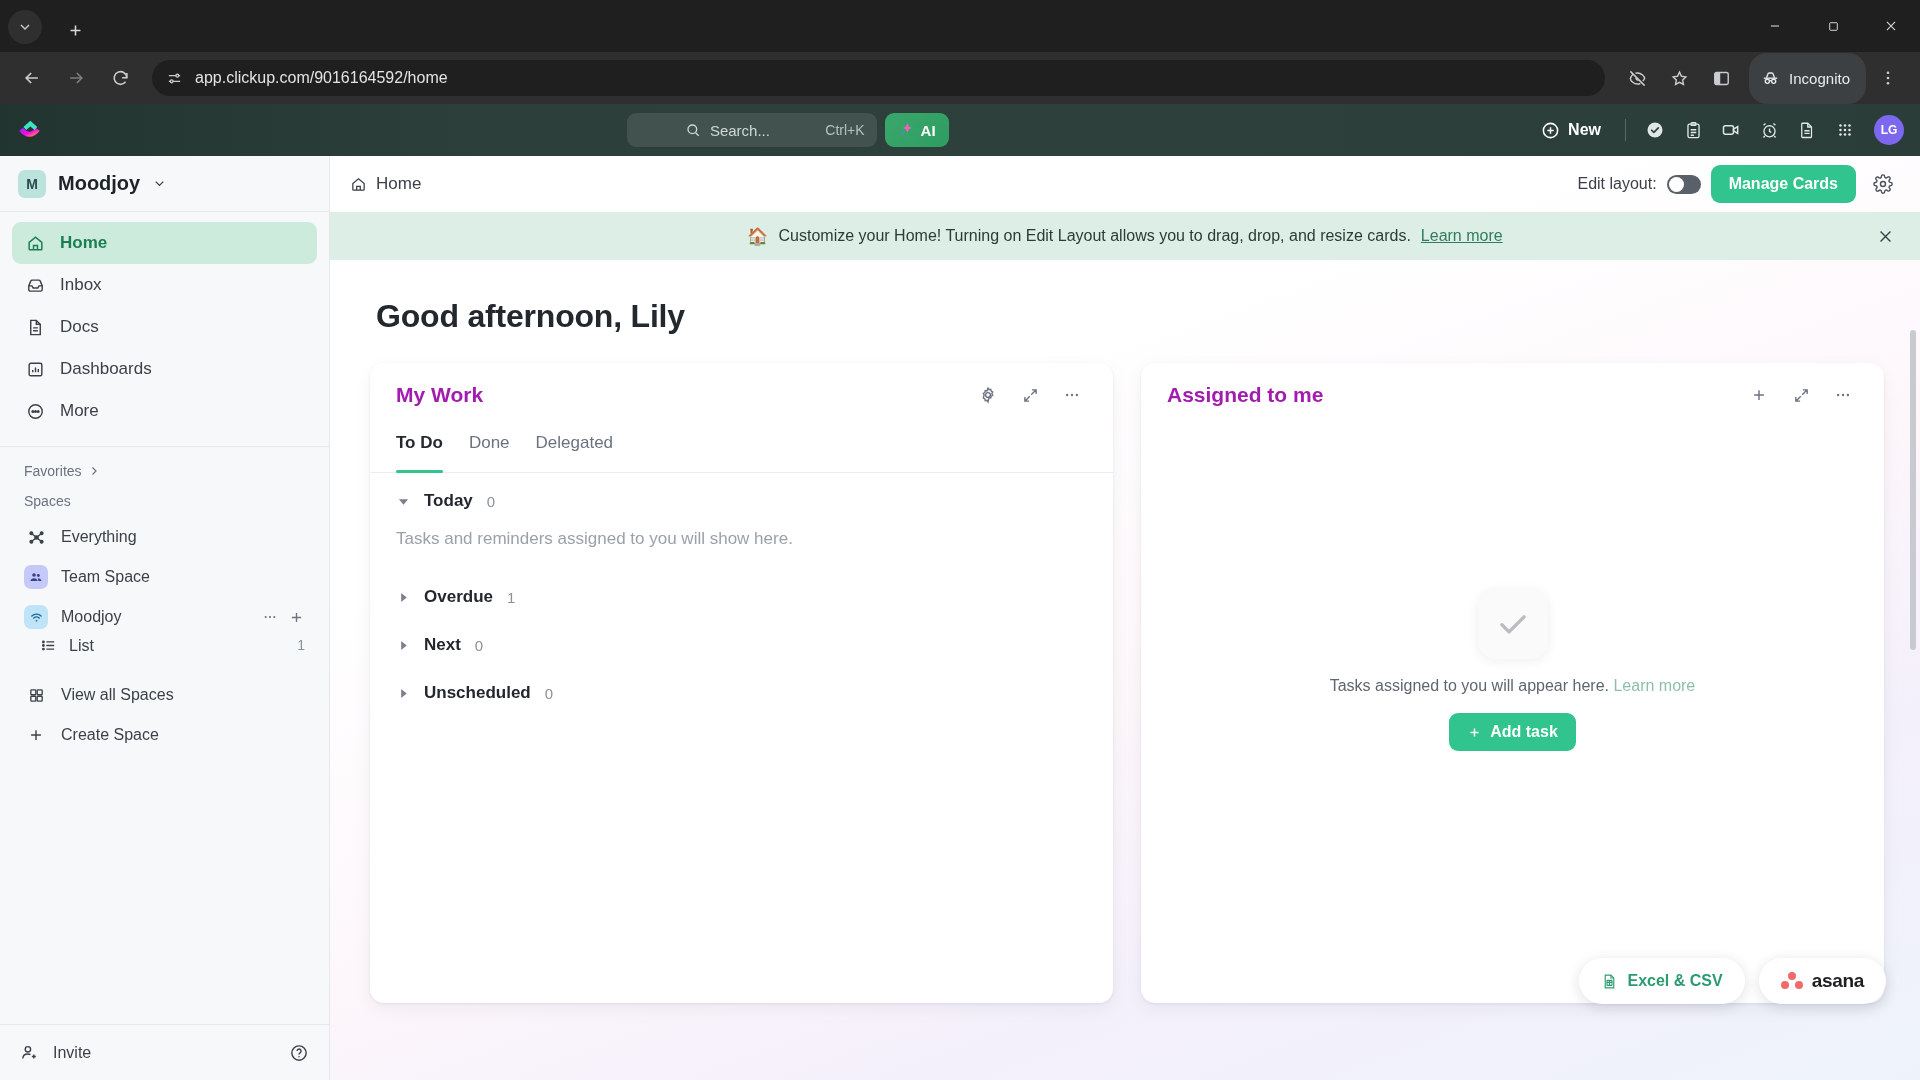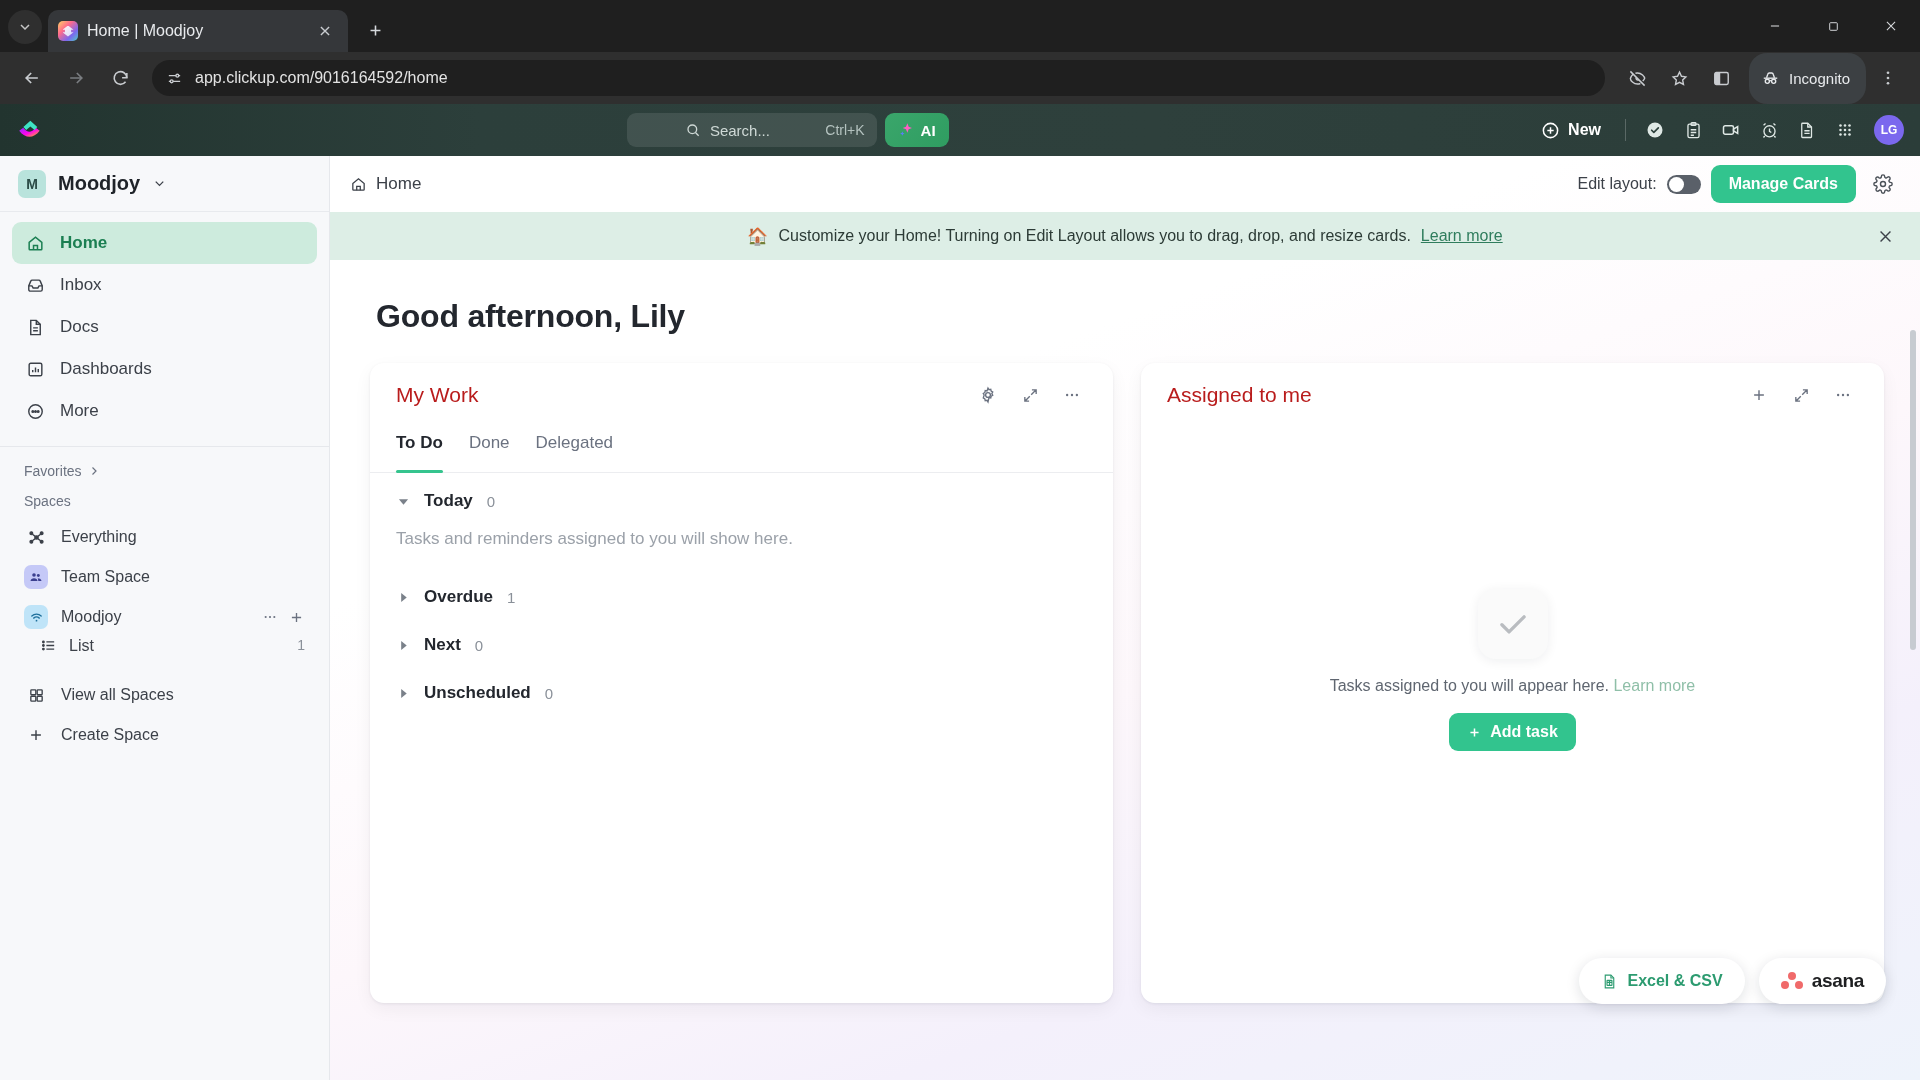--- a/index.html
+++ b/index.html
@@ -133,21 +133,21 @@
   .banner-close { position:absolute; right:22px; top:50%; transform:translateY(-50%); color:#3c4149; width:26px; height:26px; display:flex; align-items:center; justify-content:center; }
 
   .content { flex:1; overflow:hidden; padding:28px 36px 0 40px; min-height:0; position:relative; }
   .greeting { font-size:32px; font-weight:700; color:#23272e; margin:10px 0 28px 6px; letter-spacing:-.2px; }
 
   .cards { display:flex; gap:28px; align-items:flex-start; }
   .card { background:#fff; border-radius:14px; box-shadow:0 1px 3px rgba(16,24,40,.07), 0 6px 18px rgba(16,24,40,.05); min-height:640px; display:flex; flex-direction:column; }
   .card.work { width:745px; }
   .card.assigned { width:745px; }
   .card-head { height:64px; display:flex; align-items:center; padding:0 26px; gap:12px; }
-  .card-title { font-size:21px; font-weight:400; color:#b91c1c; }
+  .card-title { font-size:21px; font-weight:700; color:#a21caf; }
   .card-head .spacer { flex:1; }
   .card-act { width:30px; height:30px; display:flex; align-items:center; justify-content:center; color:#6b7280; }
 
   .tabs { display:flex; gap:26px; padding:0 26px; border-bottom:1px solid #ecedf0; }
   .tab-item { padding:6px 0 19px; font-size:17px; color:#6b7280; position:relative; }
   .tab-item.active { color:#23272e; font-weight:700; }
   .tab-item.active::after { content:""; position:absolute; left:0; right:0; bottom:-1px; height:3px; background:#35c48e; border-radius:2px; }
 
   .group { display:flex; align-items:center; gap:14px; padding:18px 26px 4px; }
   .caret { width:14px; display:flex; align-items:center; justify-content:center; color:#7a818a; }
@@ -185,29 +185,20 @@
 </head>
 <body>
 
 <div class="browser">
 
   <div class="tabstrip">
     <div class="tab-chevron">
       <svg width="16" height="16" viewBox="0 0 24 24" fill="none" stroke="currentColor" stroke-width="2.2">
           <path d="M6 9l6 6 6-6"></path>
         </svg>
-    </div>
-    <div class="tab">
-      <div class="tab-favicon"></div>
-      <div class="tab-title">Home | Moodjoy</div>
-      <div class="tab-close">
-        <svg width="14" height="14" viewBox="0 0 24 24" fill="none" stroke="currentColor" stroke-width="2.4">
-            <path d="M5 5l14 14M19 5L5 19"></path>
-          </svg>
-      </div>
     </div>
     <div class="newtab">
       <svg width="17" height="17" viewBox="0 0 24 24" fill="none" stroke="currentColor" stroke-width="2.2">
           <path d="M12 5v14M5 12h14"></path>
         </svg>
     </div>
     <div class="winbtns">
       <div class="winbtn">
         <svg width="14" height="14" viewBox="0 0 24 24" stroke="currentColor" stroke-width="1.8">
             <path d="M5 12h14"></path>
@@ -554,20 +545,38 @@
 
         <div class="space-item">
           <span class="sp-ico" style="color:#3c4149">
             <svg width="18" height="18" viewBox="0 0 24 24" fill="none" stroke="currentColor" stroke-width="1.9">
                 <path d="M12 5.5v13M5.5 12h13"></path>
               </svg>
           </span>
           <span>Create Space</span>
         </div>
 
+        <div class="sidebar-bottom">
+          <span style="display:flex;color:#3c4149">
+            <svg width="19" height="19" viewBox="0 0 24 24" fill="none" stroke="currentColor" stroke-width="1.8">
+                <circle cx="10" cy="8" r="3.4"></circle>
+                <path d="M3.6 19.5c0-3.6 2.9-5.6 6.4-5.6 1.2 0 2.3.2 3.2.7"></path>
+                <path d="M17.5 14.5v5M15 17h5"></path>
+              </svg>
+          </span>
+          <span>Invite</span>
+          <span class="spacer"></span>
+          <span style="display:flex;color:#3c4149">
+            <svg width="20" height="20" viewBox="0 0 24 24" fill="none" stroke="currentColor" stroke-width="1.7">
+                <circle cx="12" cy="12" r="8.6"></circle>
+                <path d="M9.7 9.6a2.4 2.4 0 114.1 1.8c-.9.8-1.8 1.2-1.8 2.4"></path>
+                <circle cx="12" cy="16.6" r=".9" fill="currentColor" stroke="none"></circle>
+              </svg>
+          </span>
+        </div>
       </div>
 
       <div class="main">
         <div class="main-header">
           <div class="crumb">
             <span style="display:flex">
               <svg width="17" height="17" viewBox="0 0 24 24" fill="none" stroke="currentColor" stroke-width="1.8">
                   <path d="M4 10.5L12 4l8 6.5V19a1 1 0 01-1 1H5a1 1 0 01-1-1z"></path>
                   <path d="M9.5 20v-5.5h5V20"></path>
                 </svg>

